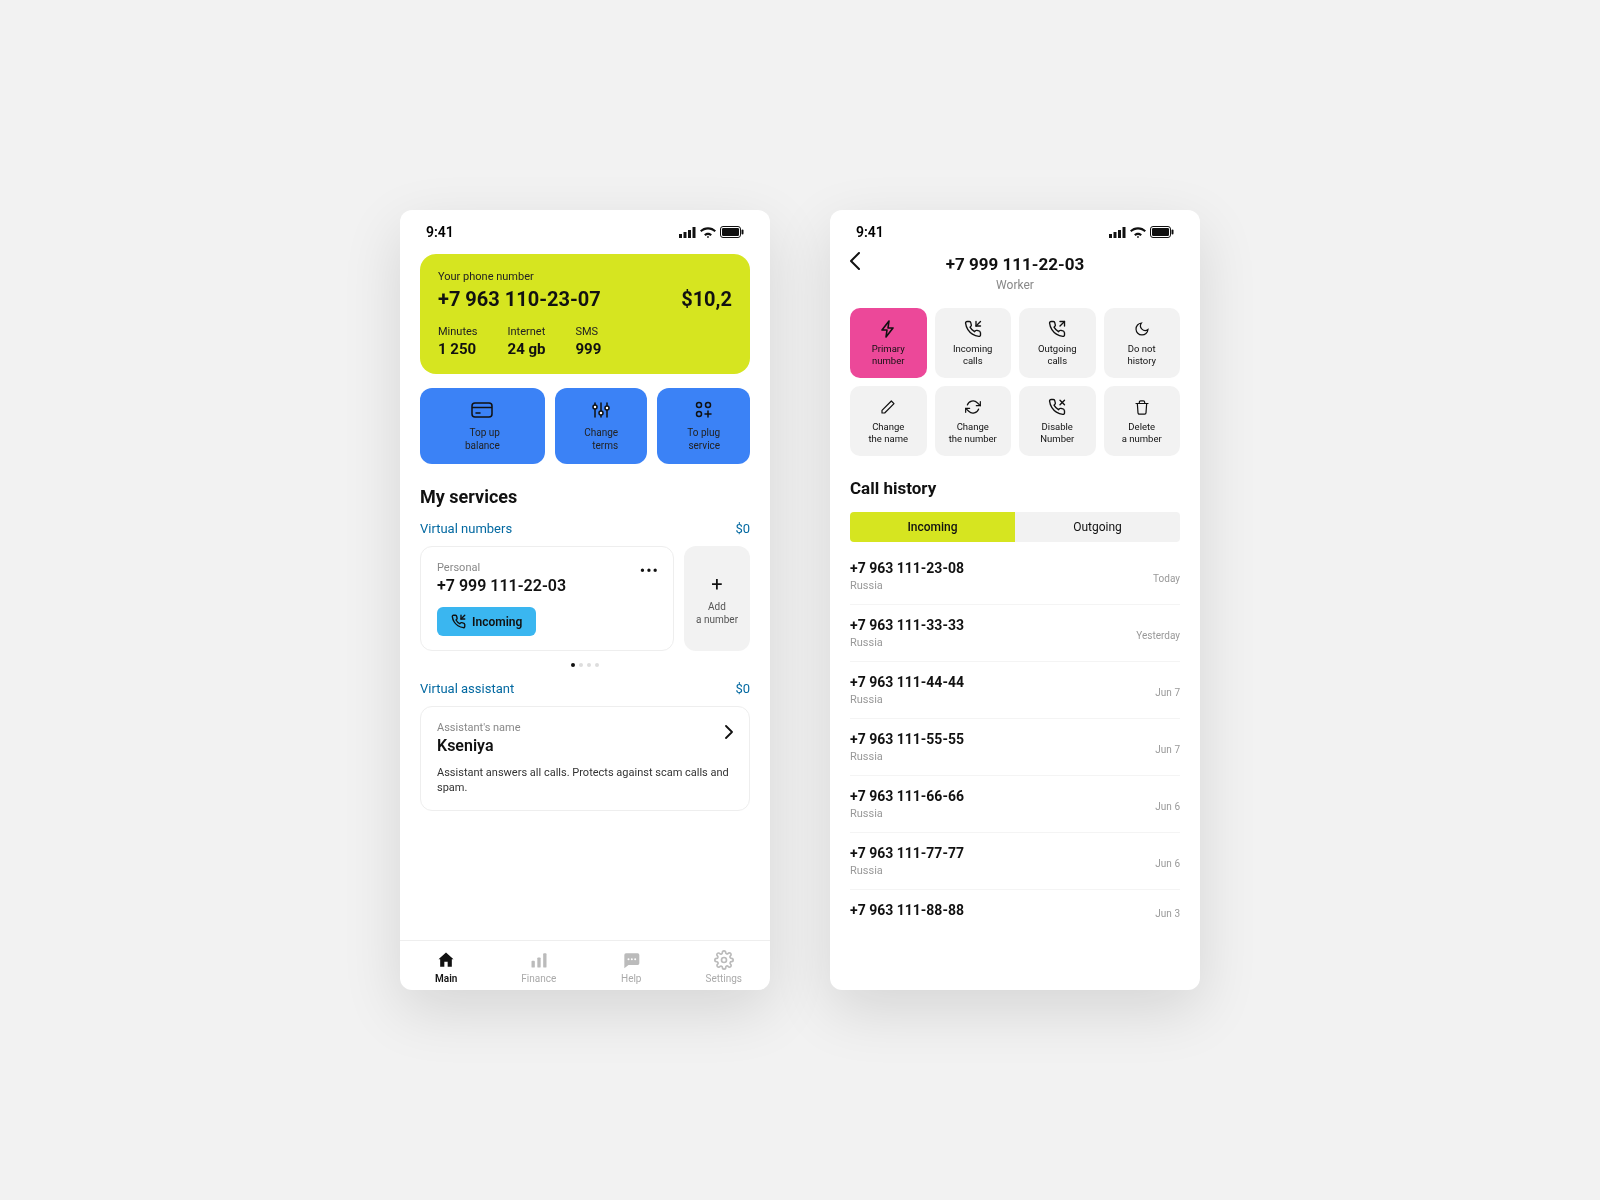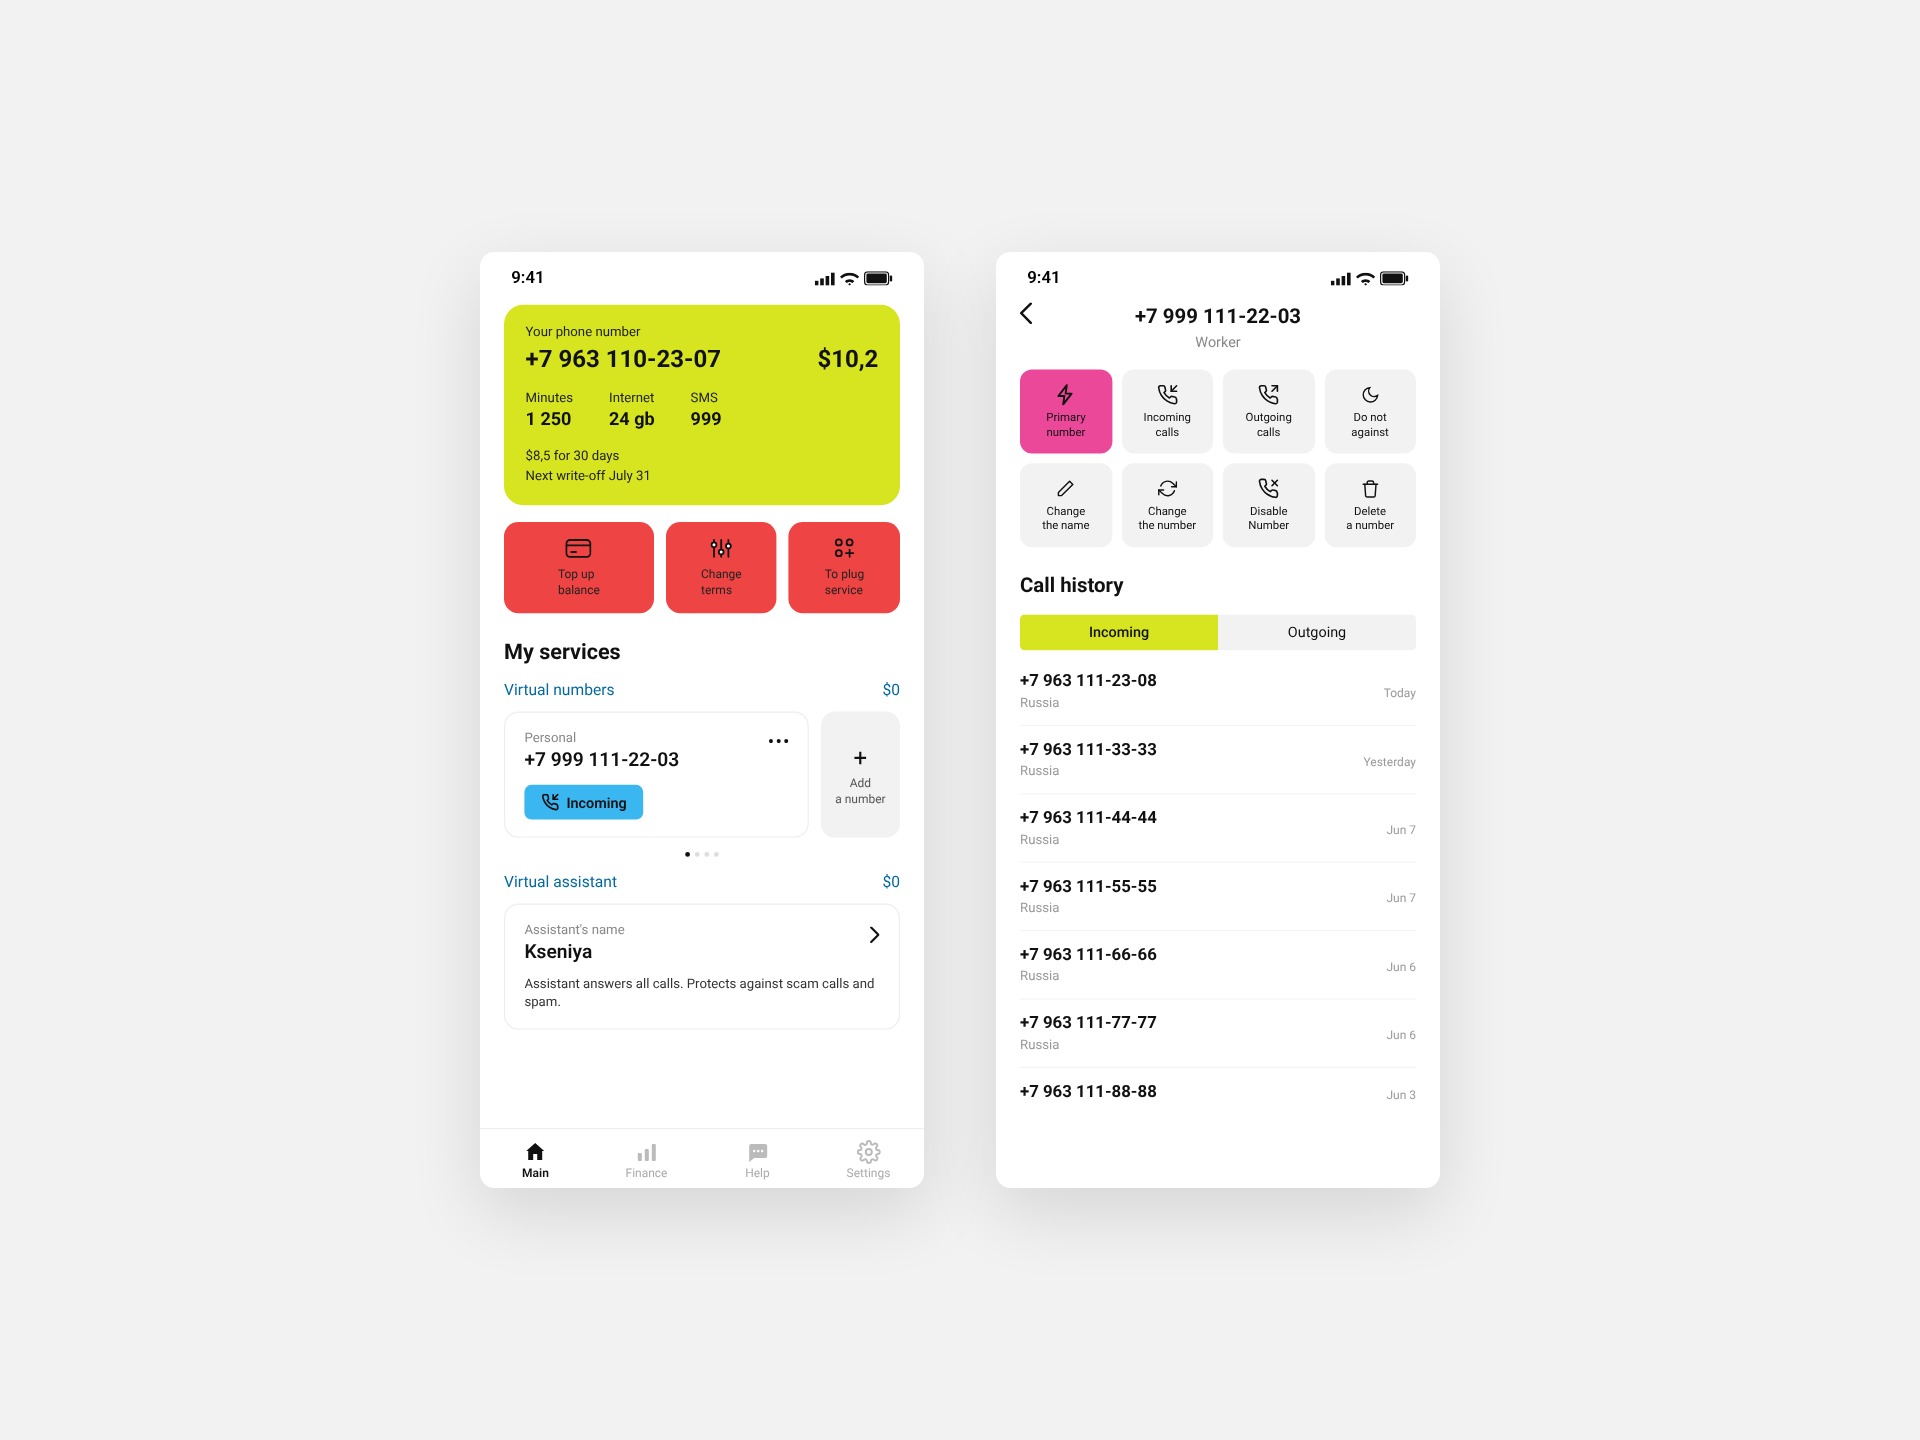--- a/index.html
+++ b/index.html
@@ -43,22 +43,22 @@
   .card-label { font-size: 11px; color: #222; margin-bottom: 4px; }
   .card-row { display: flex; justify-content: space-between; align-items: baseline; }
   .phone-number { font-size: 20px; font-weight: 700; color: #111; }
   .balance { font-size: 20px; font-weight: 700; color: #111; }
   .stats-row { display: flex; gap: 30px; margin-top: 14px; }
   .stat-label { font-size: 11px; color: #222; margin-bottom: 2px; }
   .stat-value { font-size: 15px; font-weight: 700; color: #111; }
   .card-footer { margin-top: 14px; font-size: 11px; color: #222; line-height: 1.5; }
   .action-row { display: flex; gap: 10px; margin-top: 14px; }
   .action-btn {
-    flex: 1; background: #ef4444; border-radius: 12px;
-    padding: 12px 6px; text-align: left;
+    flex: 1; background: #3b82f6; border-radius: 12px;
+    padding: 12px 6px; text-align: right;
     display: flex; flex-direction: column; align-items: center; gap: 6px;
   }
   .action-btn.large { flex: 1.4; }
   .action-btn .icon { font-size: 16px; color: #111; height: 20px; display: flex; align-items: center; justify-content: center; }
   .action-btn .label { font-size: 10px; color: #222; line-height: 1.3; }
   .section-title { font-size: 18px; font-weight: 700; margin-top: 22px; color: #111; }
   .sub-row { display: flex; justify-content: space-between; align-items: center; margin-top: 14px; font-size: 13px; color: #0369a1; }
   .vcard-row { display: flex; gap: 10px; margin-top: 10px; }
   .vcard {
     flex: 1; border: 1px solid #eee; border-radius: 12px;
@@ -165,24 +165,20 @@
         </div>
         <div>
           <div class="stat-label">Internet</div>
           <div class="stat-value">24 gb</div>
         </div>
         <div>
           <div class="stat-label">SMS</div>
           <div class="stat-value">999</div>
         </div>
       </div>
-      <div class="card-footer">
-        <div>$8,5 for 30 days</div>
-        <div>Next write-off July 31</div>
-      </div>
     </div>
 
     <div class="action-row">
       <div class="action-btn large">
         <span class="icon">
           <svg width="22" height="16" viewBox="0 0 22 16" fill="none">
               <rect x="1" y="1" width="20" height="14" rx="3" stroke="#111" stroke-width="1.5"></rect>
               <line x1="1" y1="5.5" x2="21" y2="5.5" stroke="#111" stroke-width="1.5"></line>
               <line x1="5" y1="11" x2="9" y2="11" stroke="#111" stroke-width="1.5" stroke-linecap="round"></line>
             </svg>
@@ -377,21 +373,21 @@
         <span class="label" style="white-space:pre-line">Outgoing
 calls</span>
       </div>
       <div class="grid-btn">
         <span class="icon">
             <svg width="16" height="16" viewBox="0 0 24 24" fill="none" stroke="#111" stroke-width="1.8">
               <path d="M21 12.8A9 9 0 1111.2 3a7 7 0 009.8 9.8z"></path>
             </svg>
           </span>
         <span class="label" style="white-space:pre-line">Do not
-against</span>
+history</span>
       </div>
       <div class="grid-btn">
         <span class="icon">
             <svg width="16" height="16" viewBox="0 0 24 24" fill="none" stroke="#111" stroke-width="1.8" stroke-linecap="round" stroke-linejoin="round">
               <path d="M17 3l4 4L7 21H3v-4L17 3z"></path>
             </svg>
           </span>
         <span class="label" style="white-space:pre-line">Change
 the name</span>
       </div>

